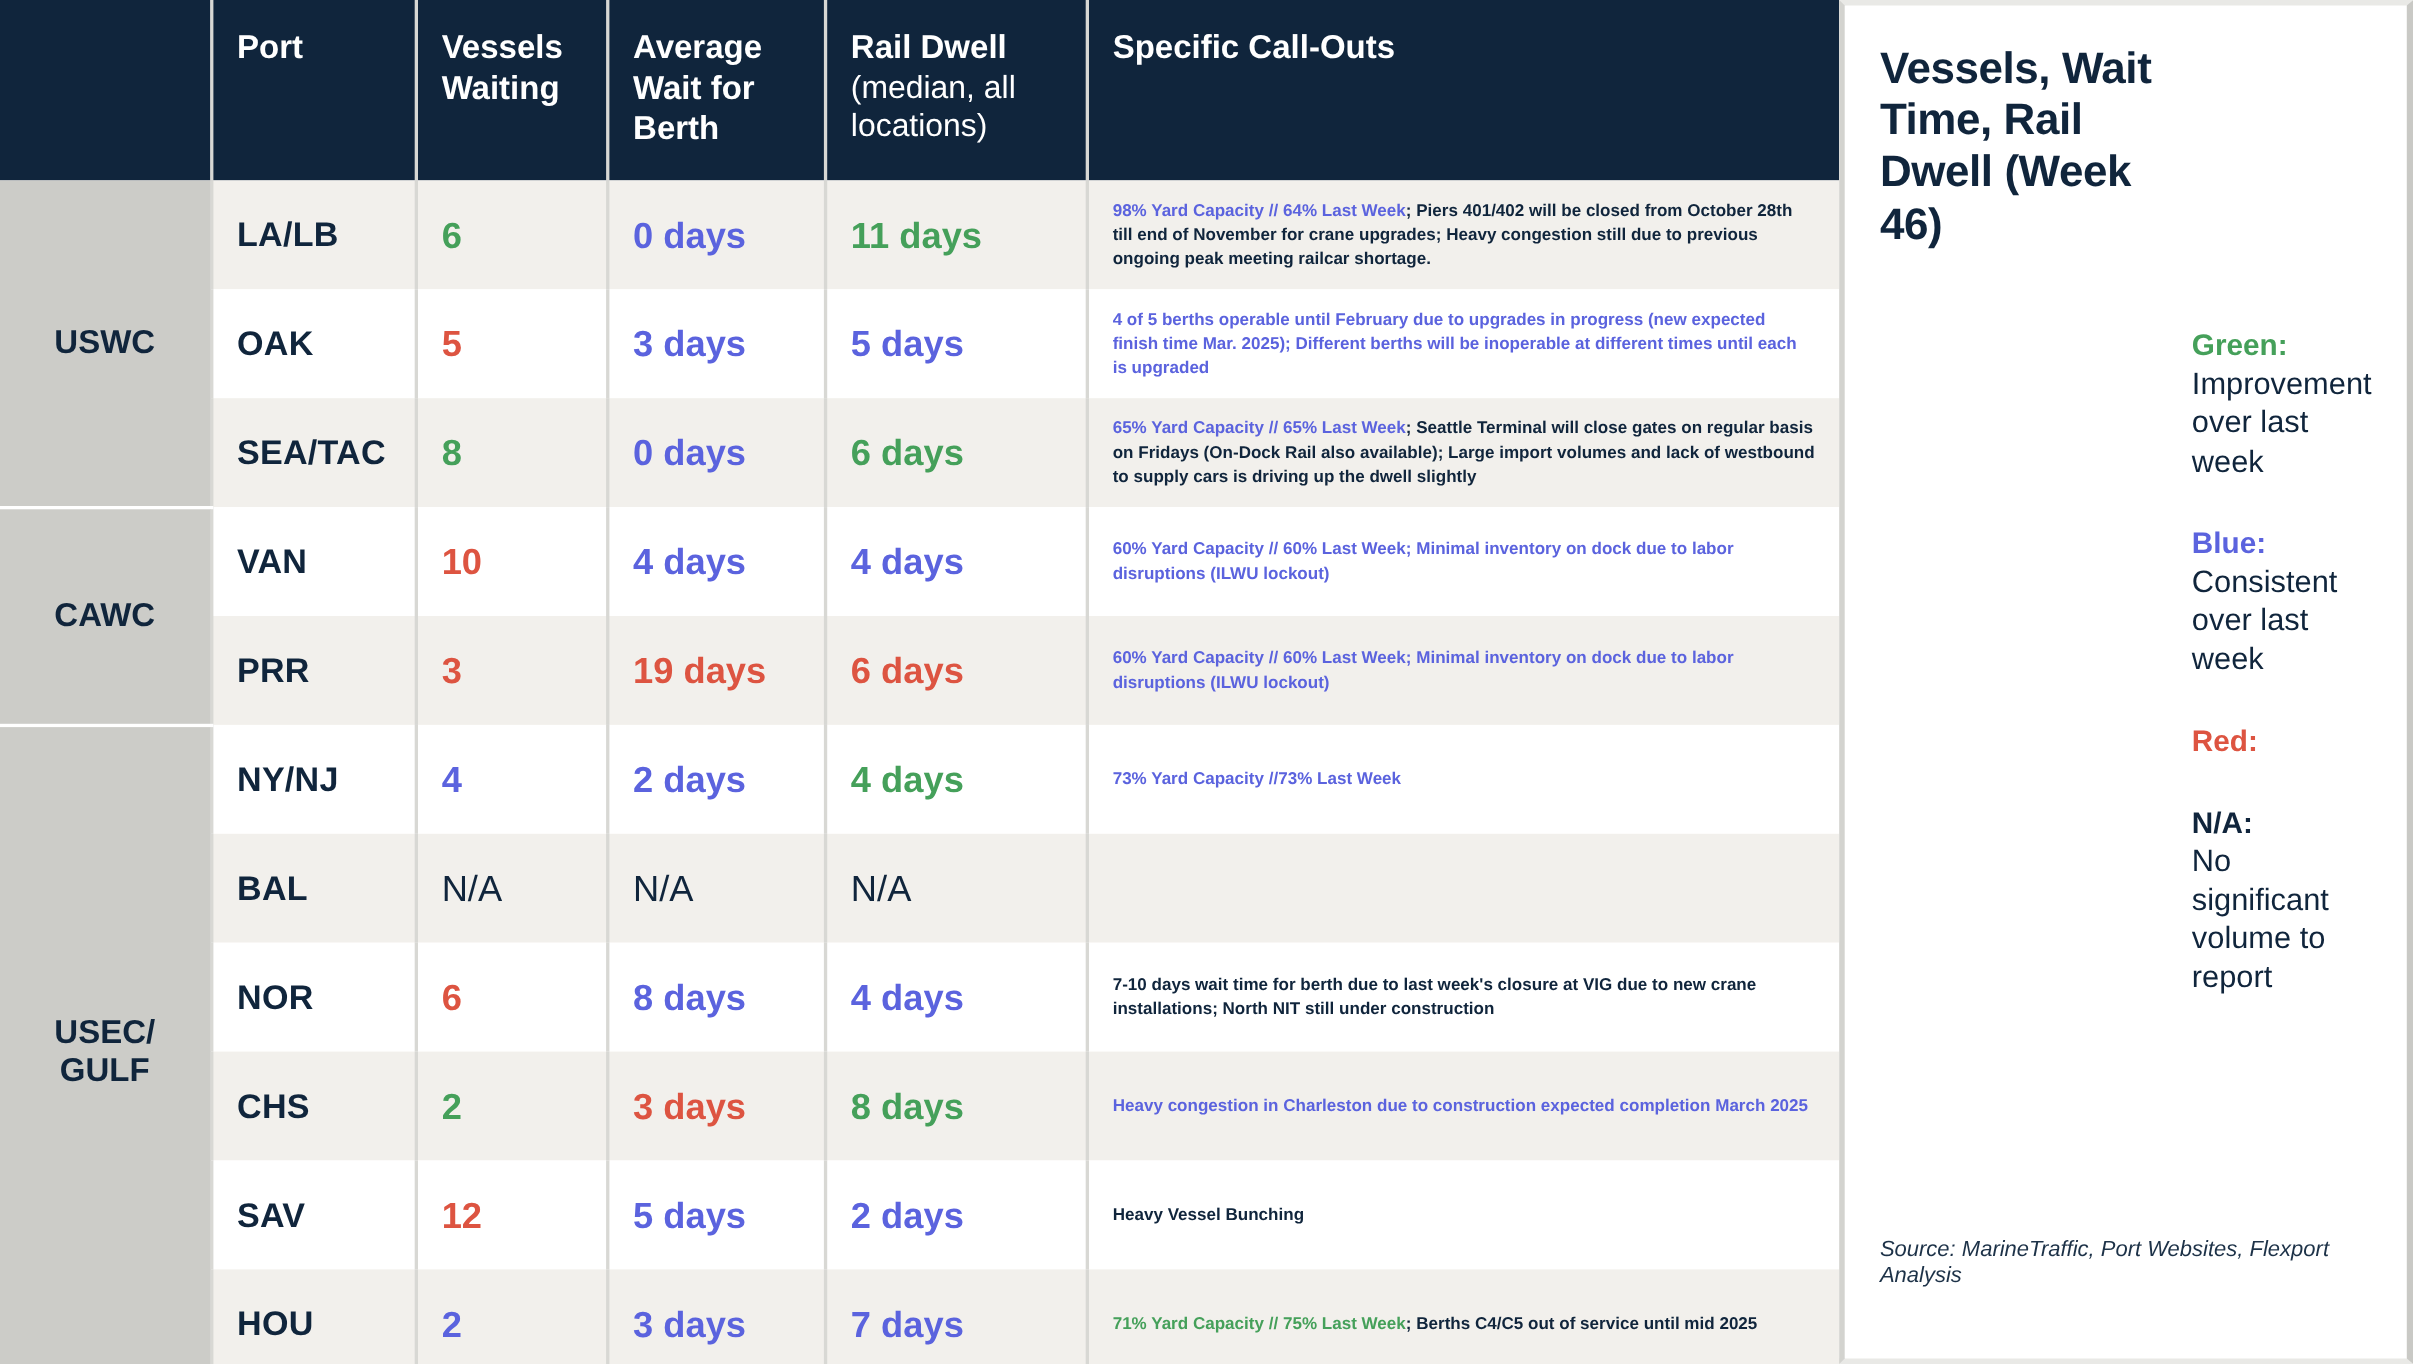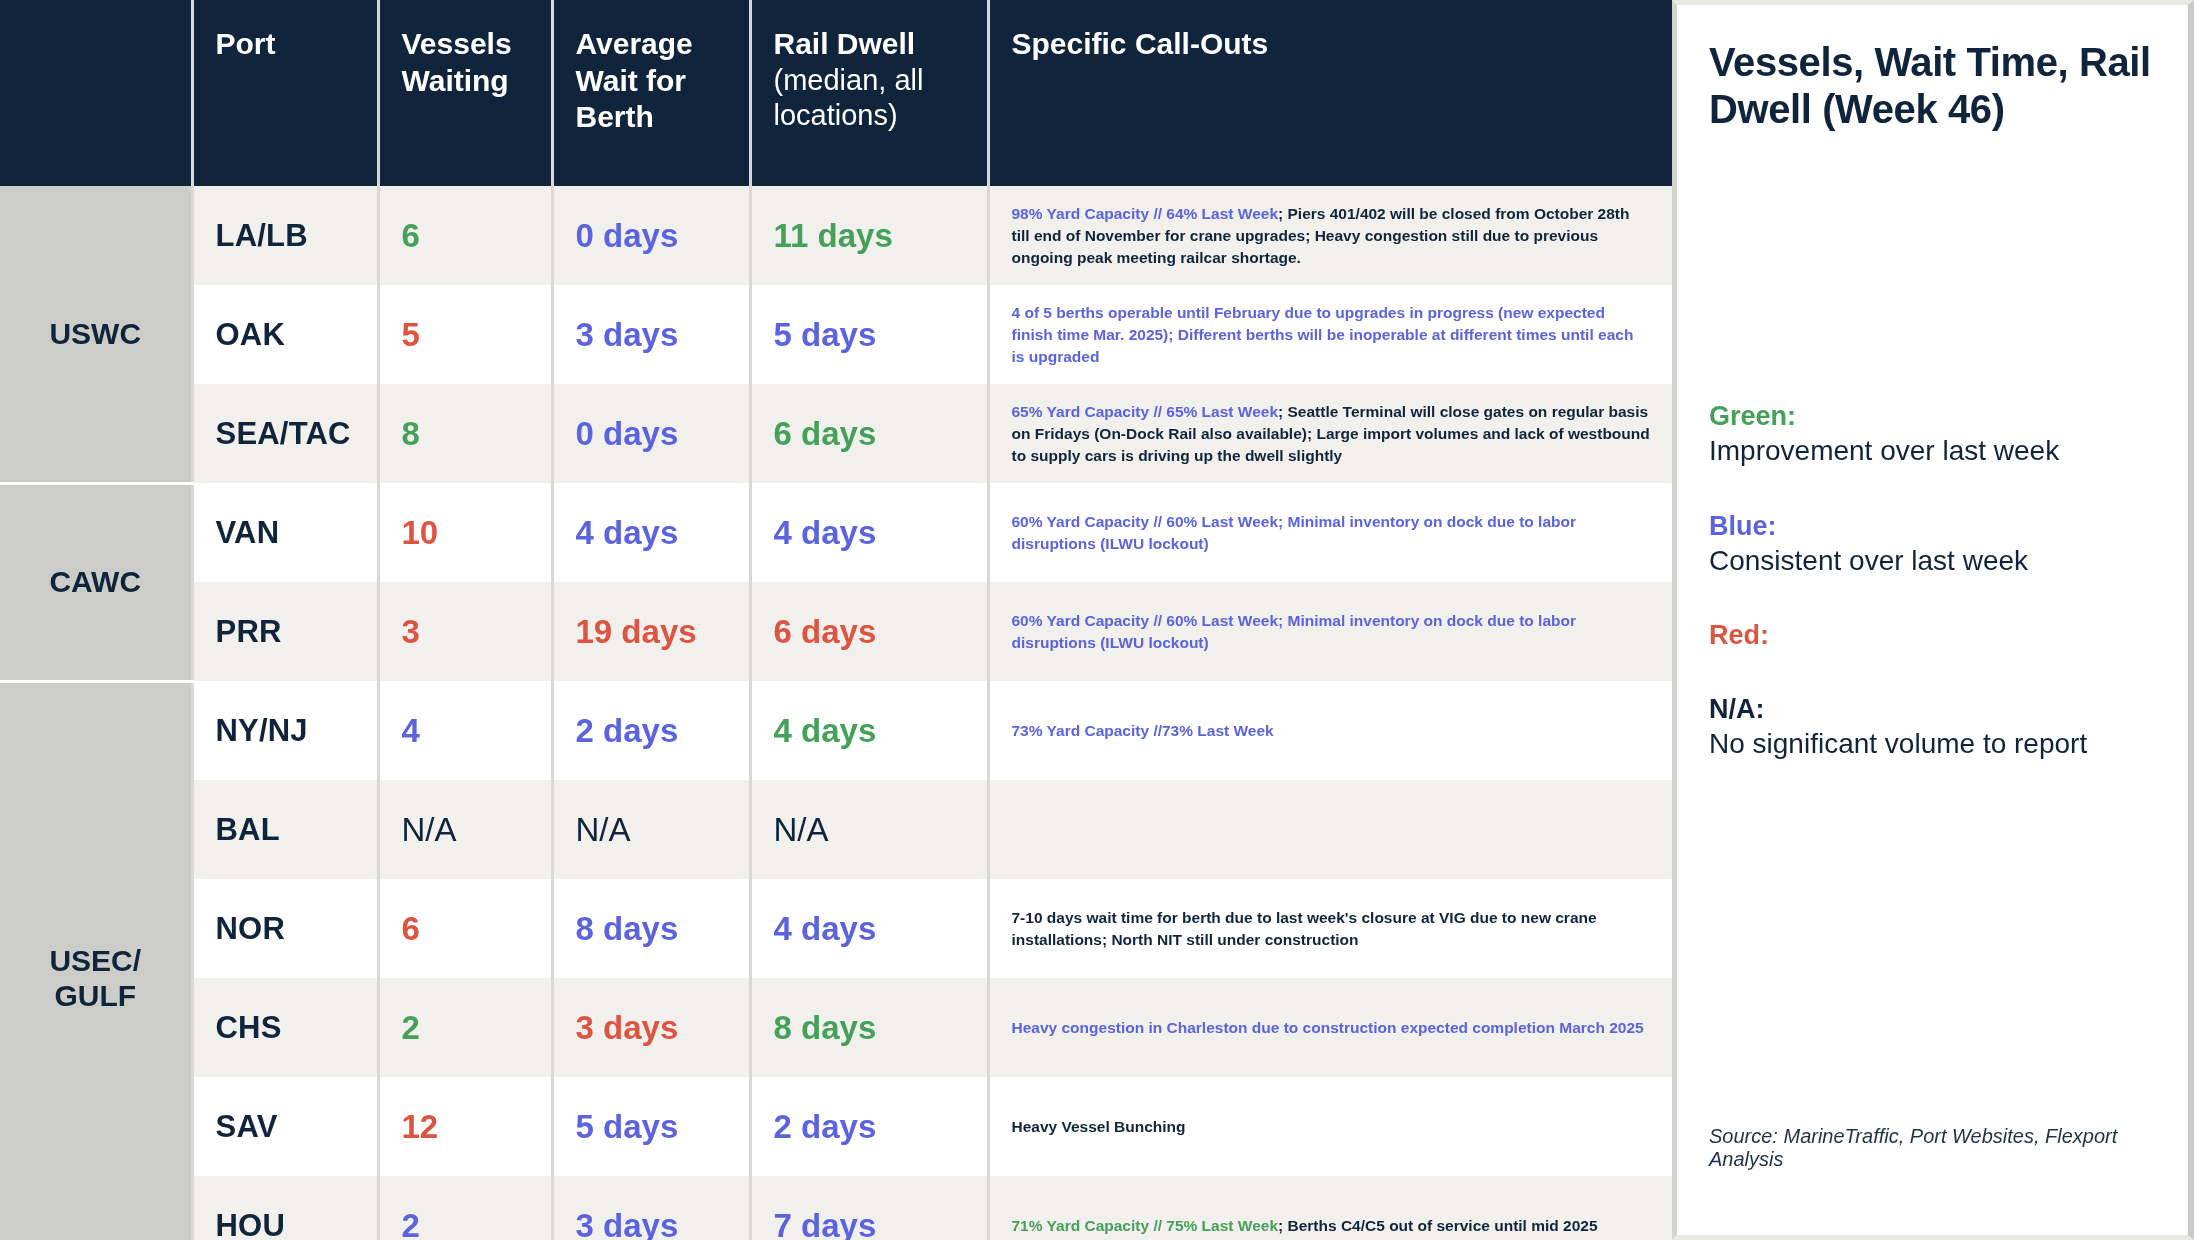--- a/index.html
+++ b/index.html
@@ -37,21 +37,21 @@
     table-layout: fixed;
   }
   table.port-table col.c-region { width: 192px; }
   table.port-table col.c-port   { width: 186px; }
   table.port-table col.c-vess   { width: 174px; }
   table.port-table col.c-wait   { width: 198px; }
   table.port-table col.c-dwell  { width: 238px; }
   table.port-table col.c-notes  { width: 684px; }
 
   
-  thead tr { height: 186px; }
+  thead tr { height: 164px; }
   thead th {
     background: #10253C;
     color: #ffffff;
     text-align: left;
     vertical-align: top;
     padding: 26px 22px 10px 22px;
     font-size: 30px;
     font-weight: bold;
     line-height: 1.22;
     border-right: 3px solid #d8d8d4;
@@ -130,21 +130,20 @@
     height: 1240px;
     box-sizing: border-box;
     background: #ffffff;
     border-left: 5px solid #d3d3cf;
     border-top: 5px solid #e9e9e6;
     border-right: 6px solid #c9c9c5;
     border-bottom: 5px solid #e9e9e6;
     padding: 26px 32px 26px 32px;
     position: relative;
     display: flex;
-    flex-direction: column;
   }
   .legend-title {
     font-size: 40px;
     font-weight: bold;
     color: #10253C;
     line-height: 1.18;
     letter-spacing: -0.4px;
     margin: 8px 0 0 0;
   }
   .legend-items {

